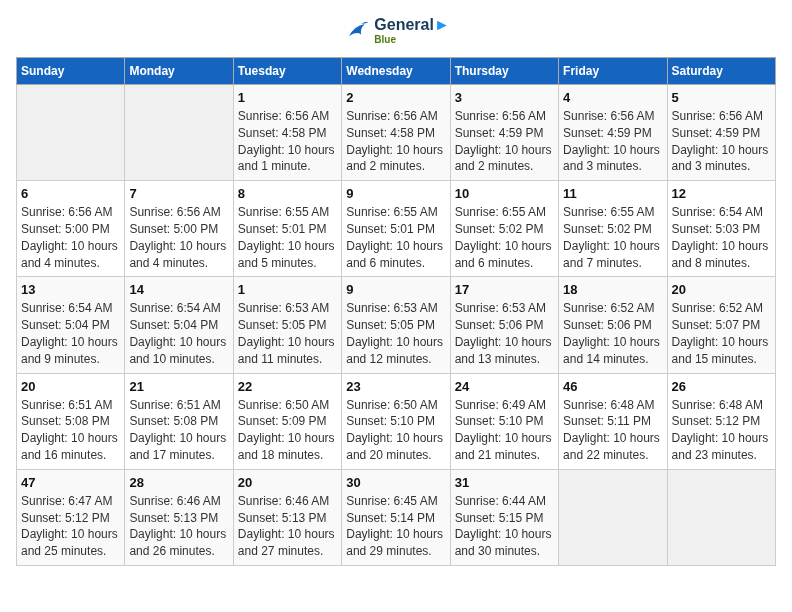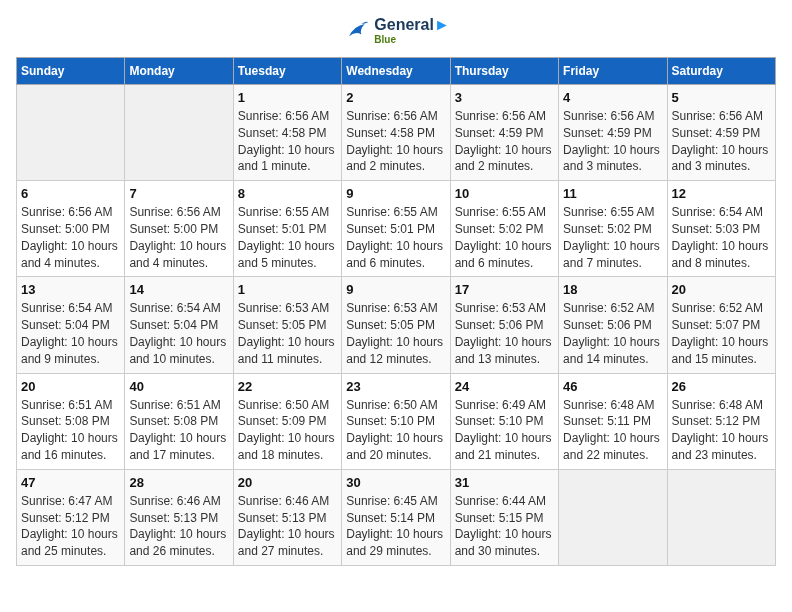--- a/index.html
+++ b/index.html
@@ -194,21 +194,21 @@
           <span class="day-num">20</span>
           <div class="day-info">Sunrise: 6:52 AM<br>Sunset: 5:07 PM<br>Daylight: 10 hours and 15 minutes.</div>
         </td>
       </tr>
       <tr>
         <td>
           <span class="day-num">20</span>
           <div class="day-info">Sunrise: 6:51 AM<br>Sunset: 5:08 PM<br>Daylight: 10 hours and 16 minutes.</div>
         </td>
         <td>
-          <span class="day-num">40</span>
+          <span class="day-num">21</span>
           <div class="day-info">Sunrise: 6:51 AM<br>Sunset: 5:08 PM<br>Daylight: 10 hours and 17 minutes.</div>
         </td>
         <td>
           <span class="day-num">22</span>
           <div class="day-info">Sunrise: 6:50 AM<br>Sunset: 5:09 PM<br>Daylight: 10 hours and 18 minutes.</div>
         </td>
         <td>
           <span class="day-num">23</span>
           <div class="day-info">Sunrise: 6:50 AM<br>Sunset: 5:10 PM<br>Daylight: 10 hours and 20 minutes.</div>
         </td>

